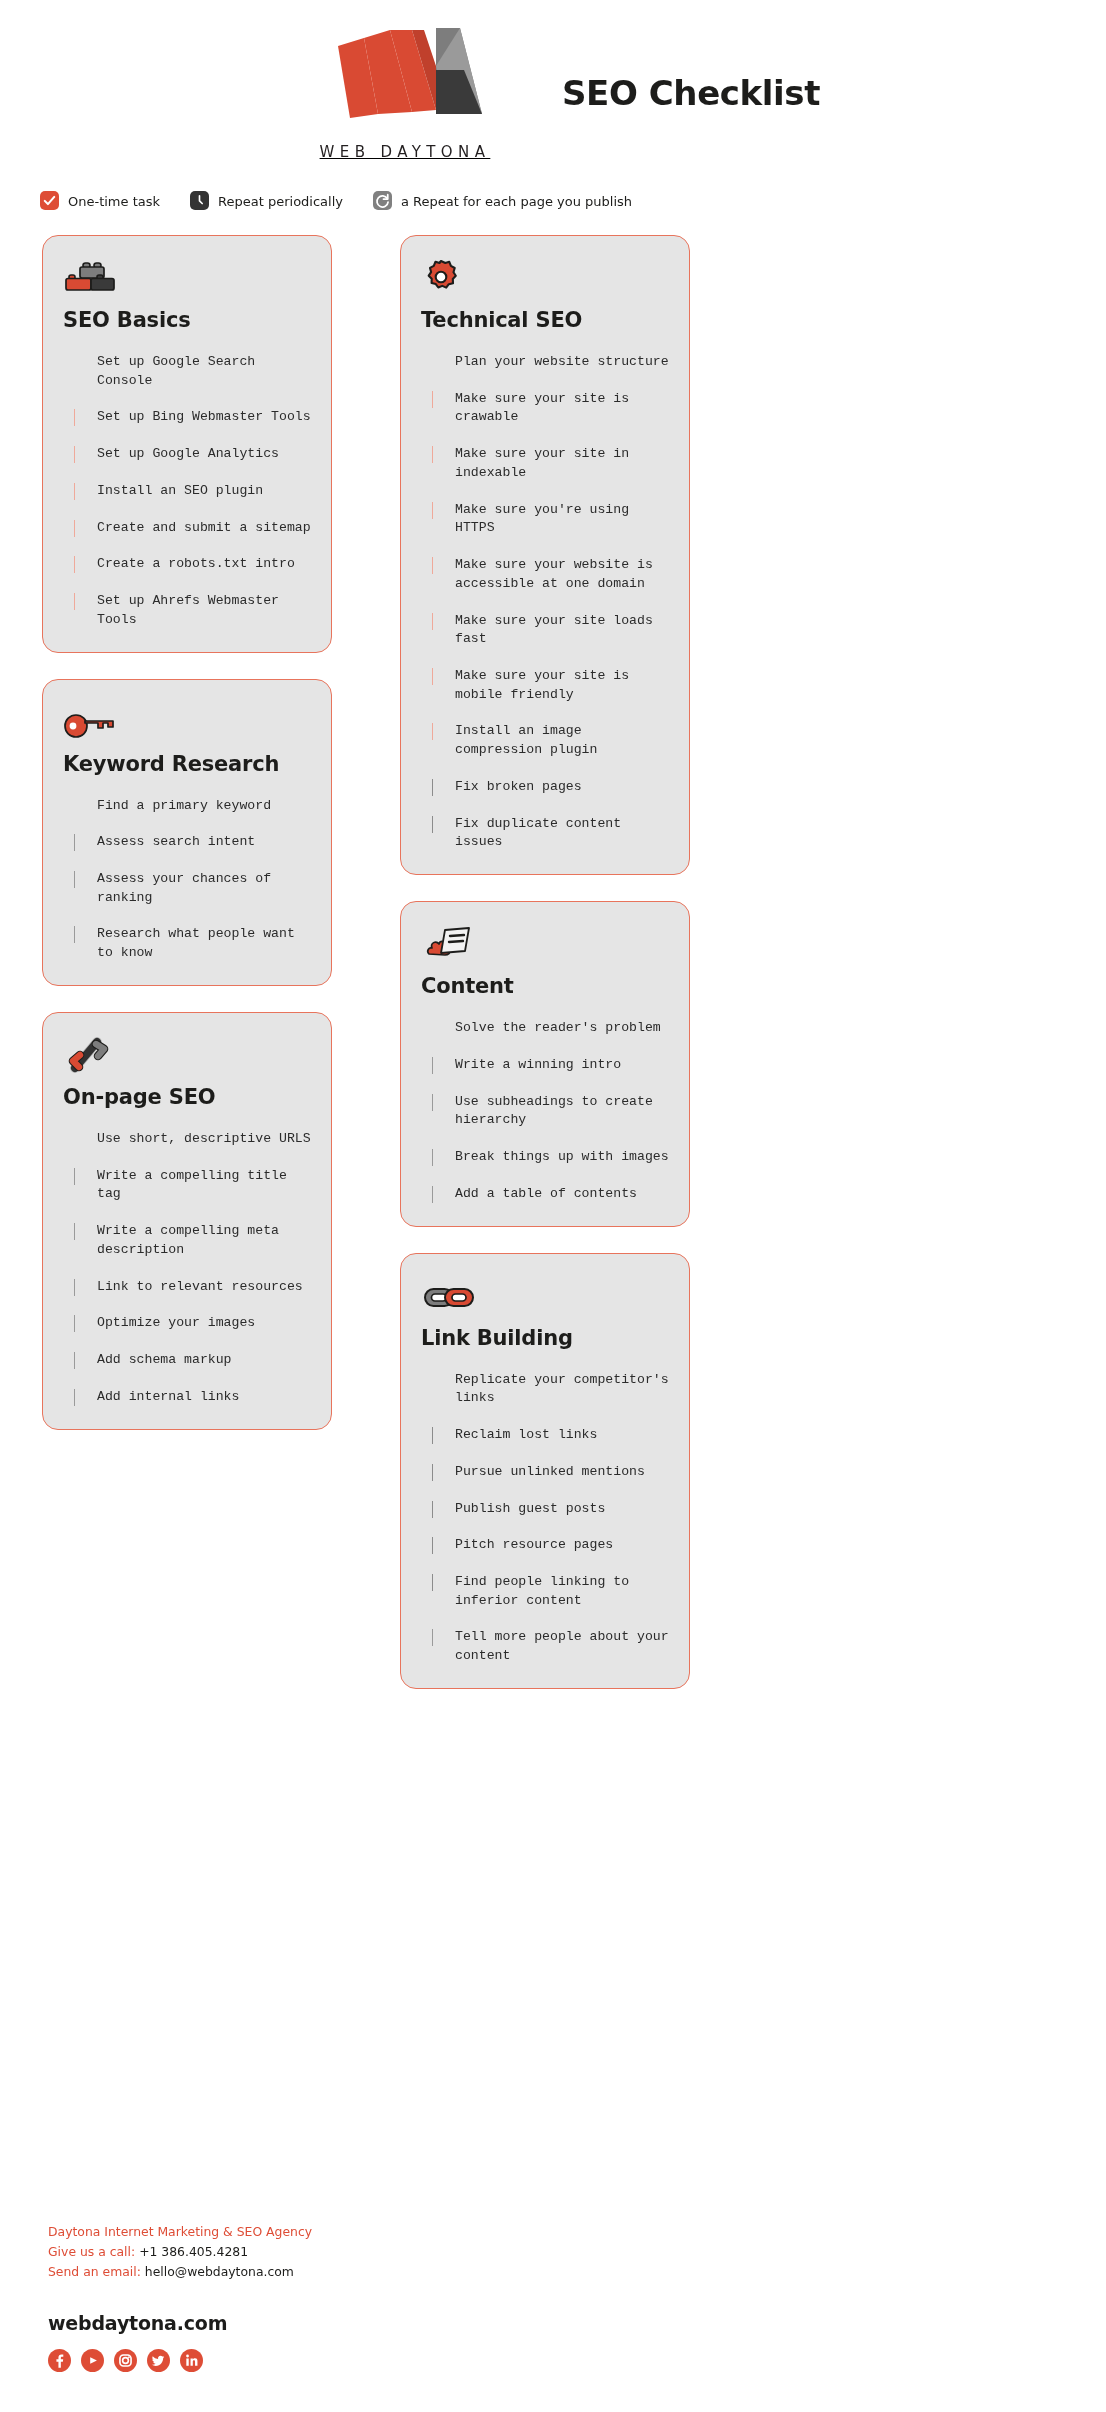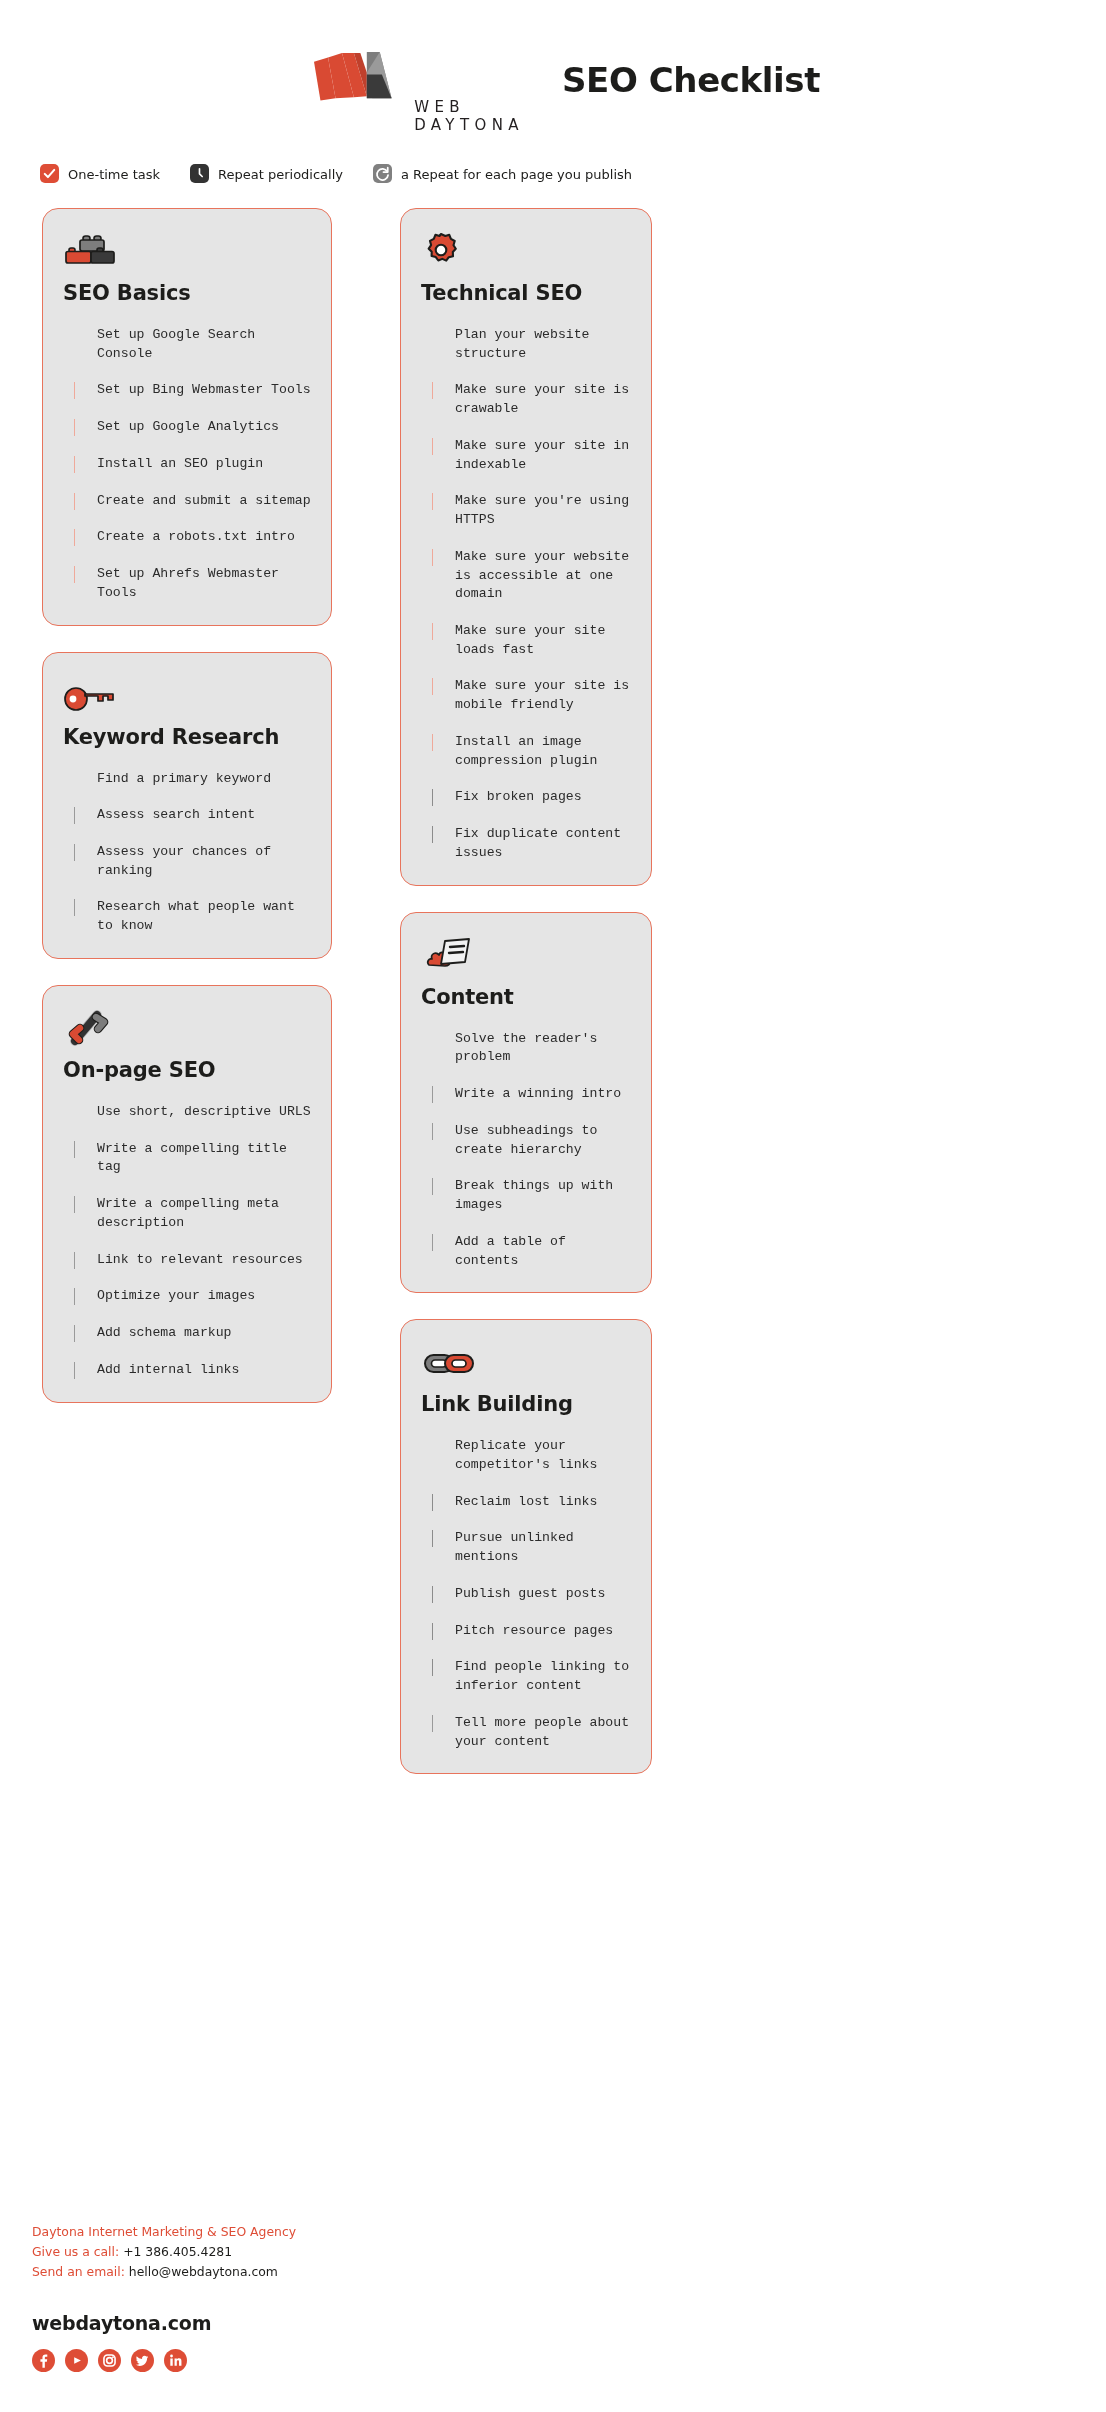--- a/index.html
+++ b/index.html
@@ -7,21 +7,21 @@
     width: 1106px;
     height: 2412px;
     background: #ffffff;
     font-family: "DejaVu Sans", "Liberation Sans", sans-serif;
     overflow: hidden;
   }
   .page { position: relative; width: 1106px; height: 2412px; background:#fff; }
 
   
   .header { display:flex; align-items:center; justify-content:center; gap:34px; padding-top:26px; }
-  .logo-wrap { display:flex; flex-direction:row; align-items:flex-end; width:238px; }
+  .logo-wrap { display:flex; flex-direction:column; align-items:center; width:238px;text-decoration:underline; }
   .logo-mark { width:238px; height:108px; }
   .logo-word {
     font-size:15px; letter-spacing:5.4px; font-weight:500;
     color:#231f20; margin-top:9px; font-family:"DejaVu Sans","Liberation Sans",sans-serif;
   }
   .title-block { padding-left:4px; }
   .title-line {
     font-size:34px; font-weight:bold; color:#1d1d1b; line-height:1.32;
     letter-spacing:-0.4px; font-family:"DejaVu Sans","Liberation Sans",sans-serif;
   }
@@ -35,21 +35,21 @@
   .mk { width:19px; height:19px; border-radius:5px; flex:none; position:relative; }
   .mk.red  { background:#de4d36; }
   .mk.dark { background:#333333; }
   .mk.gray { background:#808080; }
   .mk svg { position:absolute; inset:0; width:100%; height:100%; }
 
   
   .columns { display:flex; gap:0; padding:0 42px; margin-top:24px; align-items:flex-start; }
   .col { width:auto; }
   .col-left  { width:290px; margin-right:68px; }
-  .col-right { width:252px; }
+  .col-right { width:290px; }
 
   .card {
     border:1.2px solid #e8745c; border-radius:16px;
     padding:22px 20px 22px 20px; margin-bottom:26px; background:#e5e5e5;
   }
   .card-icon { height:38px; display:flex; align-items:flex-end; margin-bottom:12px; }
   .card-title {
     font-size:21px; font-weight:bold; color:#1d1d1b; margin-bottom:20px;
     letter-spacing:-0.2px; font-family:"DejaVu Sans","Liberation Sans",sans-serif;
   }
@@ -60,21 +60,21 @@
   
   .item:not(:last-child) .mkwrap::after {
     content:""; position:absolute; left:9px; top:19px; width:1.4px;
     height:calc(100% + 17px); background:#efa99a;
   }
   .item.dark-line:not(:last-child) .mkwrap::after { background:#8c8c8c; }
   .item.gray-line:not(:last-child) .mkwrap::after { background:#9a9a9a; }
   .item-text { font-size:13.2px; color:#2b2b2b; line-height:1.42; padding-top:1px; }
 
   
-  .footer { position:absolute; left:32px; bottom:40px; width:400px; }
+  .footer { position:absolute; left:48px; bottom:40px; width:400px; }
   .f-line { font-size:12.4px; line-height:1.62; color:#de4d36; }
   .f-line .val { color:#1d1d1b; }
   .f-site { font-size:19px; font-weight:bold; color:#1d1d1b; margin-top:30px; letter-spacing:-0.2px; }
   .socials { display:flex; gap:10px; margin-top:15px; }
   .soc { width:23px; height:23px; border-radius:50%; background:#de4d36; position:relative; }
   .soc svg { position:absolute; inset:0; width:100%; height:100%; }
 </style>
 </head>
 <body>
 

